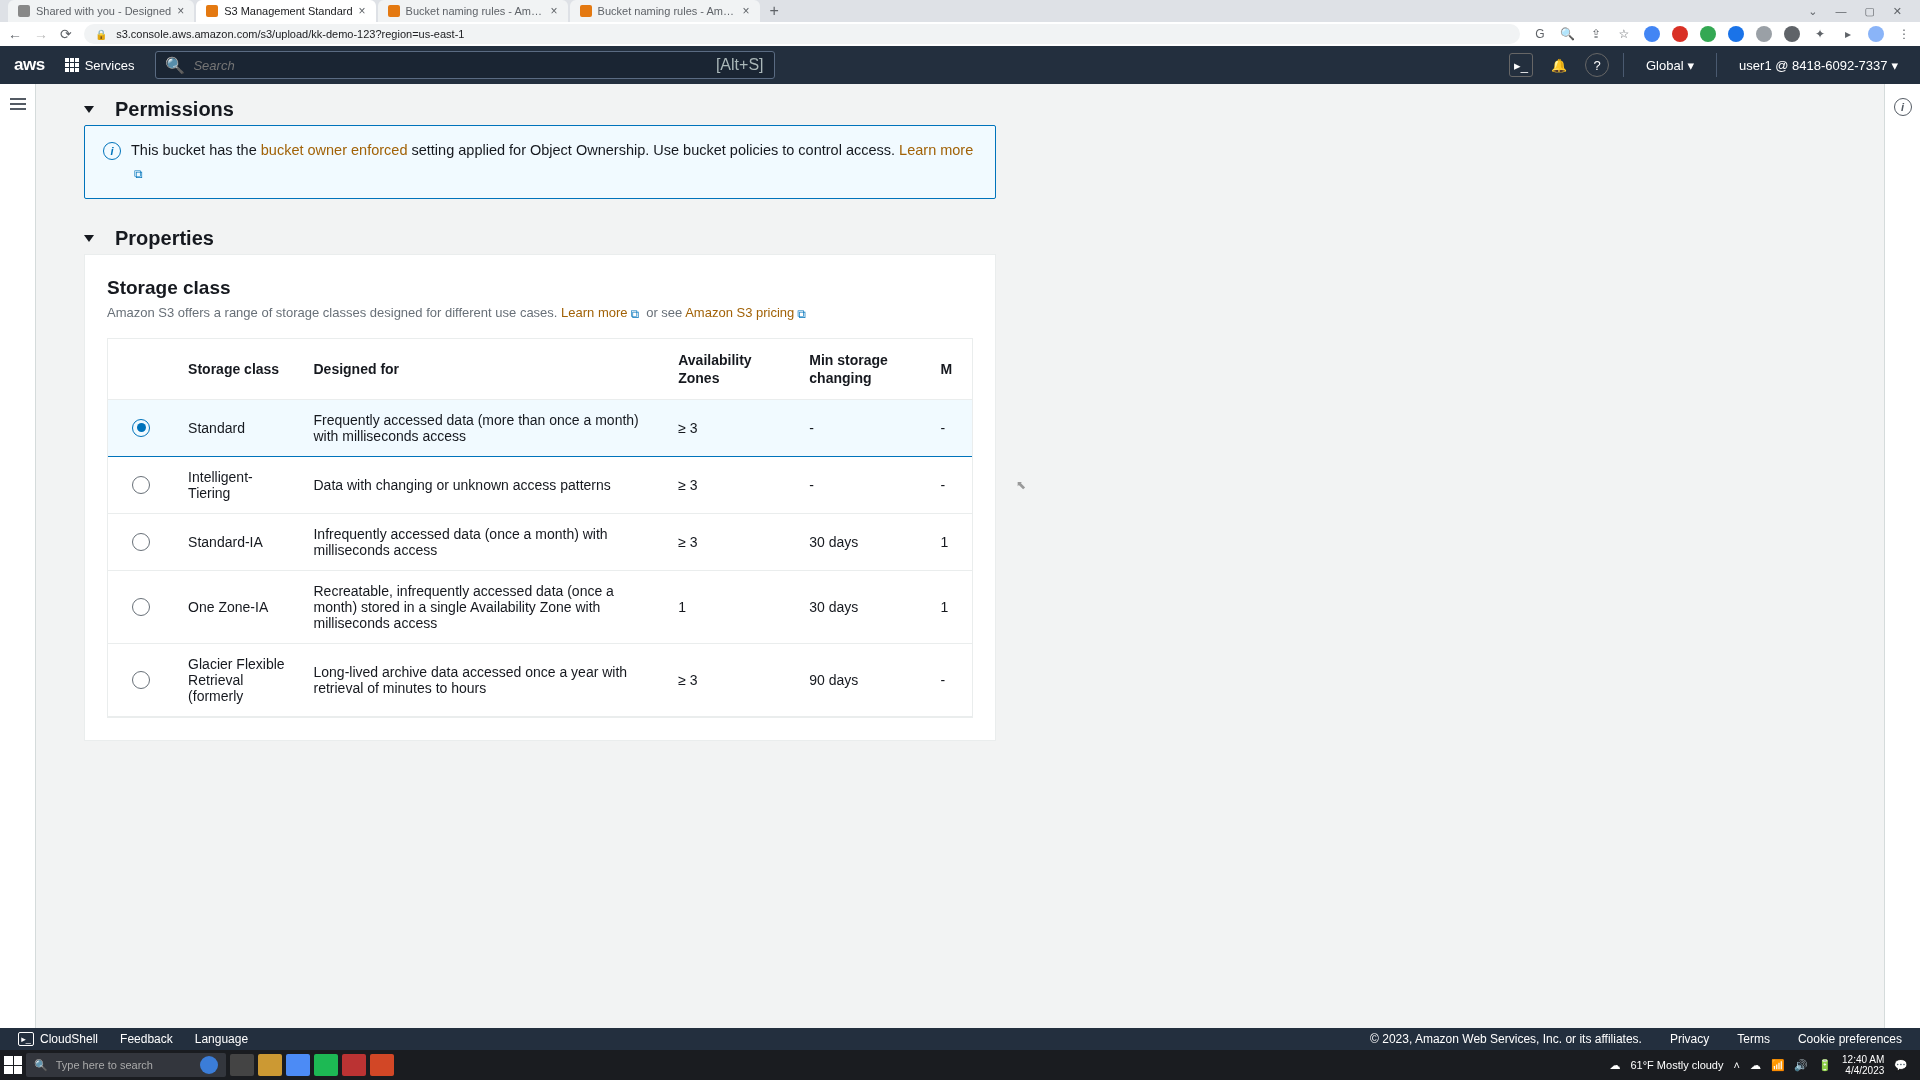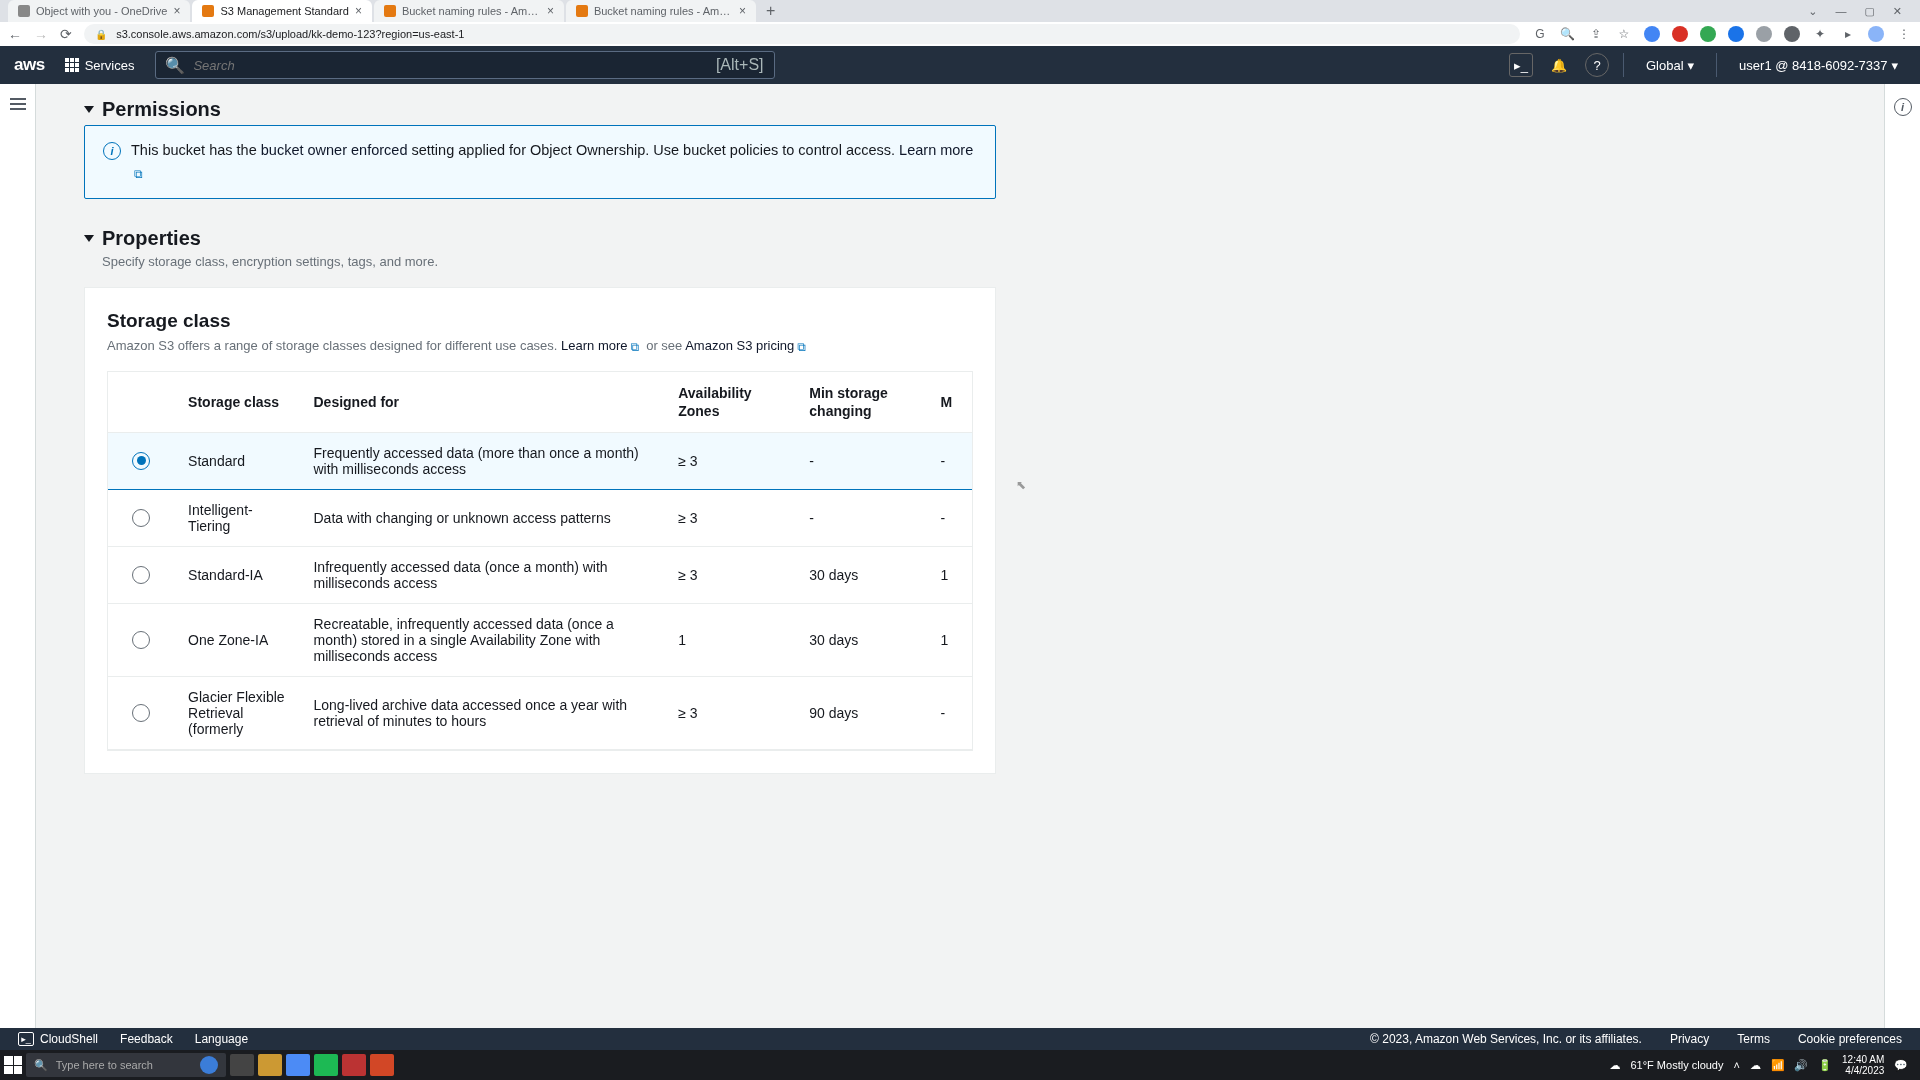--- a/index.html
+++ b/index.html
@@ -41,29 +41,29 @@
 
 .main-row { display: flex; height: calc(100% - 46px - 38px - 22px - 30px); }
 .side-toggle { width: 36px; background: #fff; border-right: 1px solid #d5dbdb; display: flex; justify-content: center; padding-top: 14px; }
 .hamburger { width: 16px; height: 12px; display: flex; flex-direction: column; justify-content: space-between; }
 .hamburger span { height: 2px; background: #545b64; }
 .content { flex: 1; padding: 14px 28px 20px 48px; overflow-y: auto; background: #f2f3f3; position: relative; }
 .right-toggle { width: 36px; background: #fff; border-left: 1px solid #d5dbdb; display: flex; justify-content: center; padding-top: 14px; }
 .info-circle { width: 18px; height: 18px; border: 1.5px solid #545b64; border-radius: 50%; display: flex; align-items: center; justify-content: center; font-size: 11px; font-weight: bold; color: #545b64; font-style: italic; }
 
 
-.section-h { display: flex; align-items: center; gap: 8px; margin-bottom: 4px; }
+.section-h { display: flex; align-items: center; gap: 21px; margin-bottom: 4px; }
 .caret-down { width: 0; height: 0; border-left: 5px solid transparent; border-right: 5px solid transparent; border-top: 7px solid #16191f; }
 .section-title { font-size: 20px; font-weight: 700; color: #16191f; }
 .section-desc { font-size: 13px; color: #687078; margin-left: 18px; margin-bottom: 18px; }
 
 
 .alert-box { border: 1px solid #0073bb; background: #f1faff; border-radius: 2px; padding: 14px 18px; display: flex; gap: 10px; font-size: 14.5px; line-height: 1.5; color: #16191f; max-width: 912px; margin-bottom: 28px; }
 .alert-icon { width: 18px; height: 18px; border: 1.5px solid #0073bb; border-radius: 50%; flex-shrink: 0; display: flex; align-items: center; justify-content: center; font-size: 11px; color: #0073bb; font-weight: bold; font-style: italic; margin-top: 2px; }
-.link { color: #0f172a; }
+.link { color: #a16207; }
 .ext-icon { display: inline-block; width: 12px; height: 12px; margin-left: 3px; vertical-align: -1px; }
 .ext-icon::before { content: "⧉"; font-size: 12px; color: #0073bb; }
 
 
 .card { background: #fff; border: 1px solid #eaeded; max-width: 912px; padding: 22px 0 0 0; }
 .card-head { padding: 0 22px 18px 22px; }
 .card-title { font-size: 19px; font-weight: 700; color: #16191f; margin-bottom: 6px; }
 .card-desc { font-size: 13px; color: #687078; }
 
 .table-wrap { border: 1px solid #eaeded; margin: 0 22px 22px 22px; overflow-x: hidden; }
@@ -99,21 +99,21 @@
 .tray { margin-left: auto; display: flex; align-items: center; gap: 10px; padding-right: 8px; }
 .tray-time { text-align: right; line-height: 1.1; font-size: 10px; }
 </style>
 </head>
 <body>
 
 <div class="browser-chrome">
   <div class="tab-strip">
     <div class="tab">
         <span class="tab-icon"></span>
-        <span class="tab-title">Object with you - OneDrive</span>
+        <span class="tab-title">Shared with you - Designed</span>
         <span class="tab-close">×</span>
       </div>
     <div class="tab active">
         <span class="tab-icon" style="background:#e47911"></span>
         <span class="tab-title">S3 Management Standard</span>
         <span class="tab-close">×</span>
       </div>
     <div class="tab">
         <span class="tab-icon" style="background:#e47911"></span>
         <span class="tab-title">Bucket naming rules - Amazon S...</span>
@@ -215,21 +215,20 @@
       <div class="alert-icon">i</div>
       <div>
         <span>This bucket has the </span><span class="link">bucket owner enforced</span><span> setting applied for Object Ownership. Use bucket policies to control access. </span><span class="link"><span>Learn more</span><span class="ext-icon"></span></span>
       </div>
     </div>
 
     <div class="section-h">
       <span class="caret-down"></span>
       <span class="section-title">Properties</span>
     </div>
-    <div class="section-desc">Specify storage class, encryption settings, tags, and more.</div>
 
     <div class="card">
       <div class="card-head">
         <div class="card-title">Storage class</div>
         <div class="card-desc">
           <span>Amazon S3 offers a range of storage classes designed for different use cases. </span><span class="link"><span>Learn more</span><span class="ext-icon"></span></span><span> or see </span><span class="link"><span>Amazon S3 pricing</span><span class="ext-icon"></span></span>
         </div>
       </div>
       <div class="table-wrap">
         <table>

